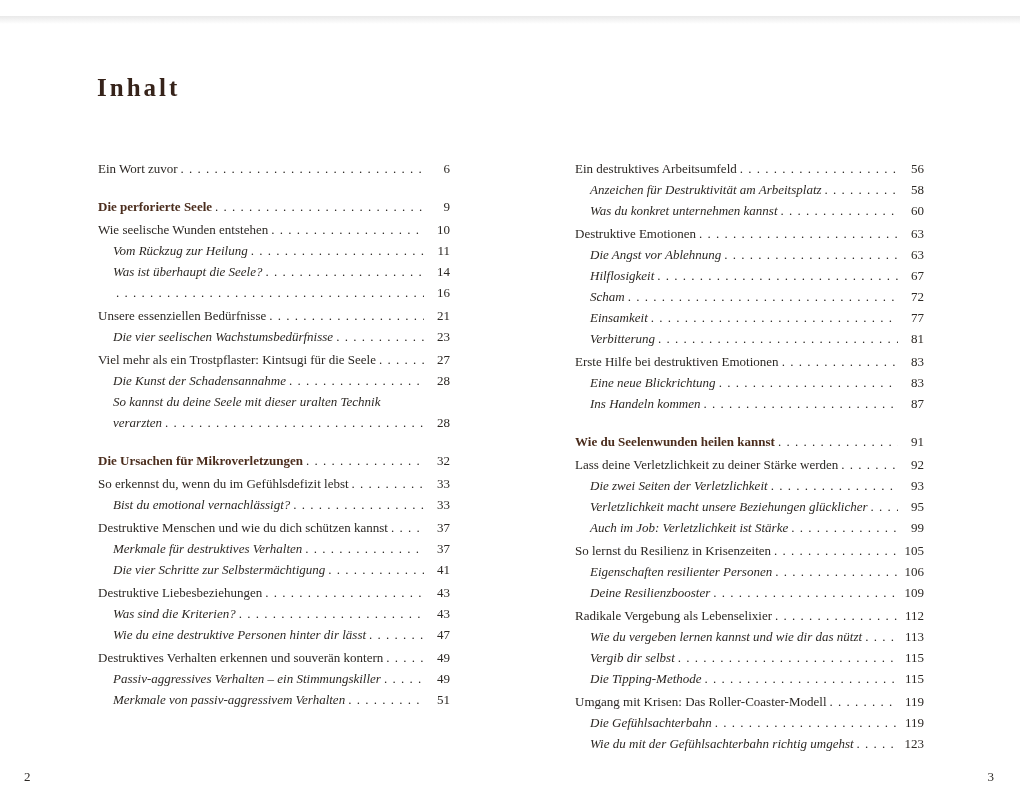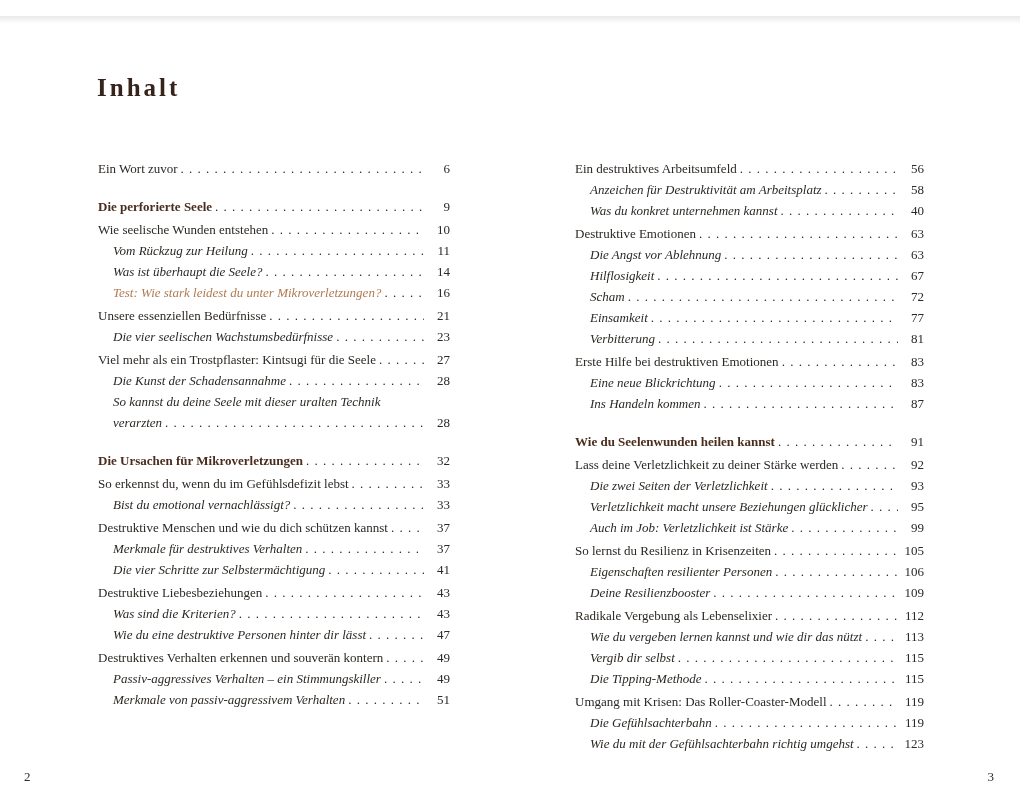--- a/index.html
+++ b/index.html
@@ -72,21 +72,20 @@
         <span class="label">Vom Rückzug zur Heilung</span>
         <span class="leader"></span>
         <span class="pagenum">11</span>
       </div>
       <div class="row sub">
         <span class="label">Was ist überhaupt die Seele?</span>
         <span class="leader"></span>
         <span class="pagenum">14</span>
       </div>
       <div class="row sub accent">
-        <span class="label">Test: Wie stark leidest du unter Mikroverletzungen?</span>
         <span class="leader"></span>
         <span class="pagenum">16</span>
       </div>
       <div class="row top gap-sm">
         <span class="label">Unsere essenziellen Bedürfnisse</span>
         <span class="leader"></span>
         <span class="pagenum">21</span>
       </div>
       <div class="row sub">
         <span class="label">Die vier seelischen Wachstumsbedürfnisse</span>
@@ -180,21 +179,21 @@
         <span class="pagenum">56</span>
       </div>
       <div class="row sub">
         <span class="label">Anzeichen für Destruktivität am Arbeitsplatz</span>
         <span class="leader"></span>
         <span class="pagenum">58</span>
       </div>
       <div class="row sub">
         <span class="label">Was du konkret unternehmen kannst</span>
         <span class="leader"></span>
-        <span class="pagenum">40</span>
+        <span class="pagenum">60</span>
       </div>
       <div class="row top gap-sm">
         <span class="label">Destruktive Emotionen</span>
         <span class="leader"></span>
         <span class="pagenum">63</span>
       </div>
       <div class="row sub">
         <span class="label">Die Angst vor Ablehnung</span>
         <span class="leader"></span>
         <span class="pagenum">63</span>

